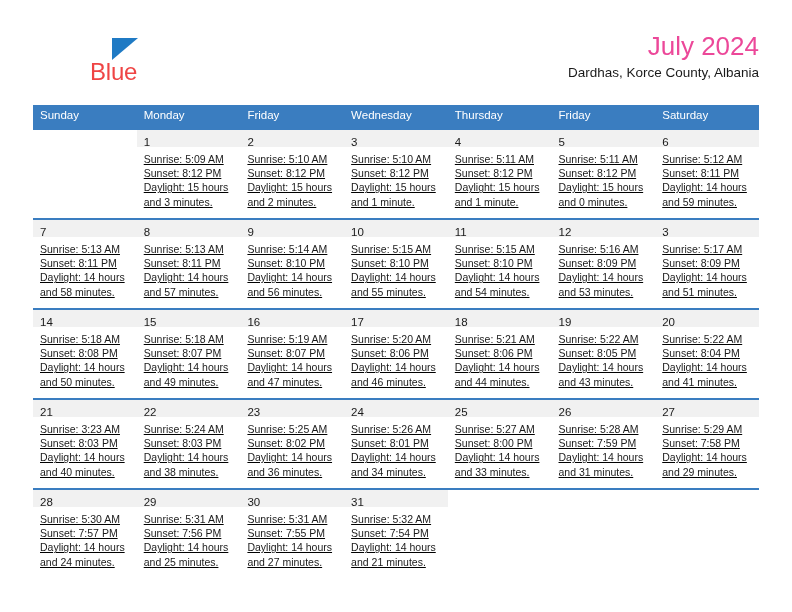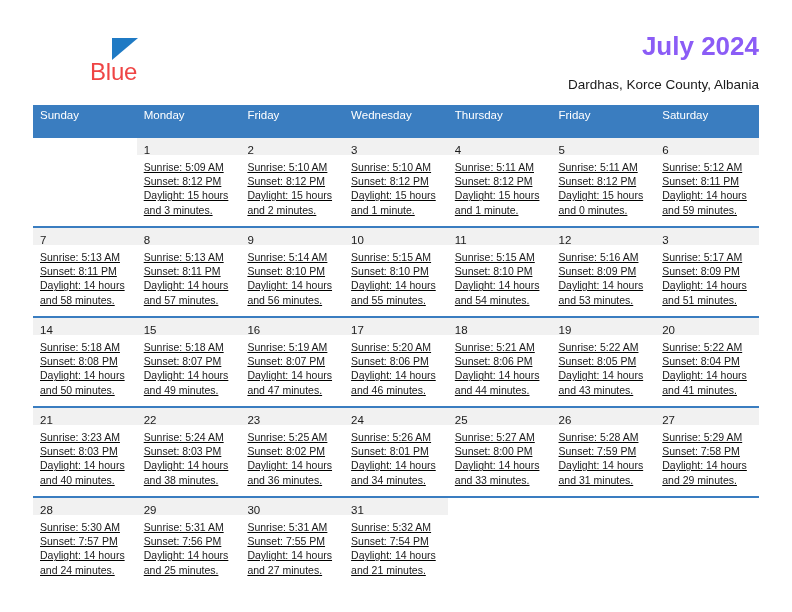--- a/index.html
+++ b/index.html
@@ -65,27 +65,26 @@
     line-height: 26px;
   }
   .title-block {
     position: absolute;
     right: 0;
     top: 0;
     text-align: right;
   }
   .cal-title {
     font-size: 26px;
-    color: #8b5cf6;
+    color: #ec4899;
     line-height: 32px;
     white-space: nowrap;
-    font-weight: bold;
   }
   .cal-subtitle {
-    margin-top: 15px;
+    margin-top: 3px;
     font-size: 13.5px;
     color: #1a1a1a;
     line-height: 16px;
     white-space: nowrap;
   }
 
   
   .calendar {
     position: absolute;
     left: 33px;
@@ -93,21 +92,21 @@
     width: 726px;
     border-collapse: collapse;
     table-layout: fixed;
   }
   .calendar th {
     background: #3a7dc0;
     color: #ffffff;
     font-size: 11.5px;
     font-weight: normal;
     text-align: left;
-    padding: 4px 0 16px 7px;
+    padding: 4px 0 8px 7px;
     height: 12px;
     line-height: 13px;
   }
   .week-row > td {
     vertical-align: top;
     padding: 0;
     border-top: 2px solid #3a7dc0;
     height: 88px;
   }
   .week-row.first > td {

